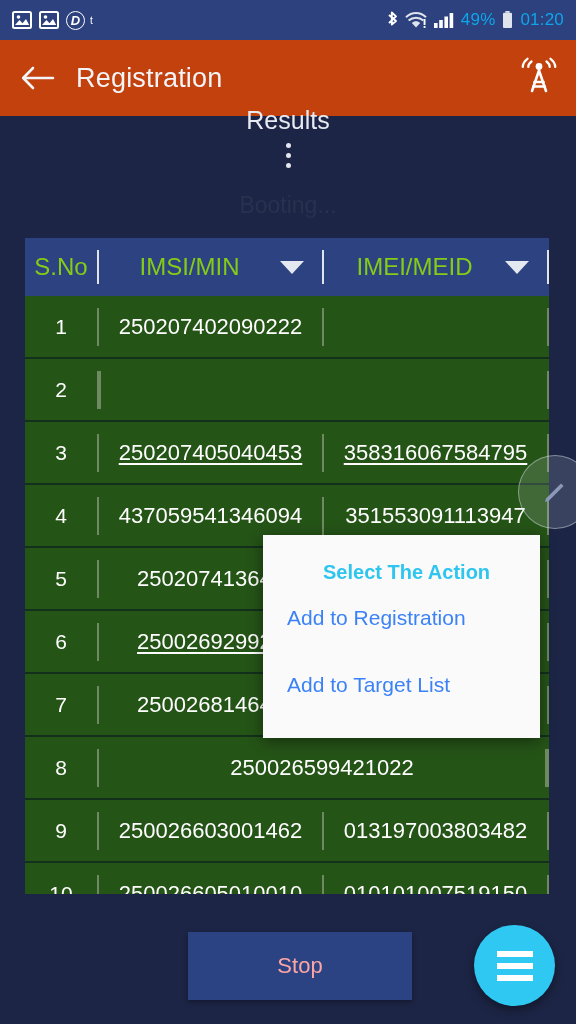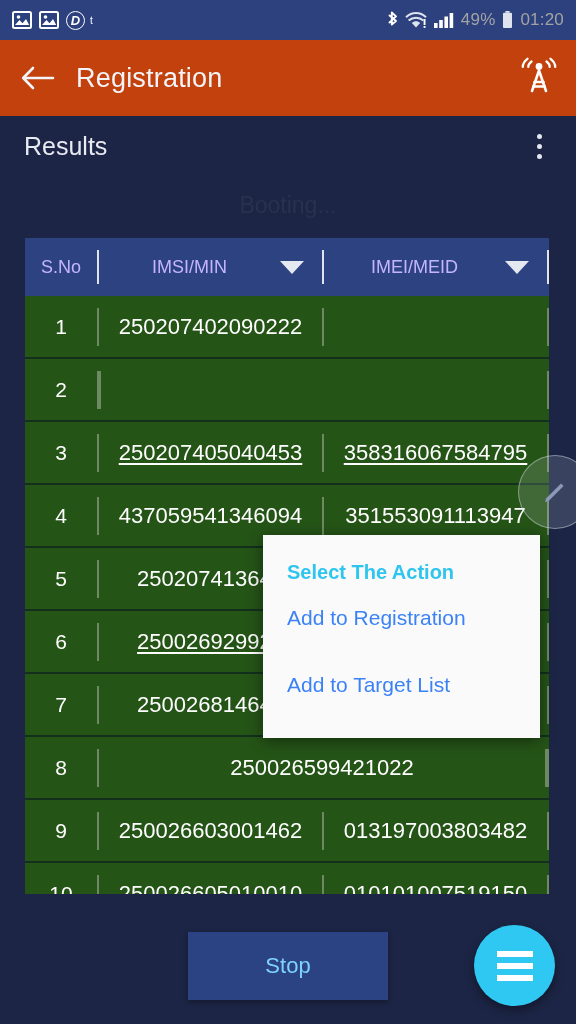--- a/index.html
+++ b/index.html
@@ -14,21 +14,21 @@
   
   .statusbar {
     position: absolute; top: 0; left: 0; width: 576px; height: 40px;
     background: #2c417e;
     display: flex; align-items: center; justify-content: space-between;
     padding: 0 12px;
   }
   .sb-left { display: flex; align-items: center; gap: 7px; }
   .sb-right { display: flex; align-items: center; gap: 6px; }
   .ic { display: inline-flex; align-items: center; justify-content: center; }
-  .sb-text { color: #a3a3a3; font-size: 17px; letter-spacing: .2px; }
+  .sb-text { color: #0ea5e9; font-size: 17px; letter-spacing: .2px; }
   .dt-badge {
     color: #ffffff; font-size: 13px; font-weight: bold; font-style: italic;
     border: 1.6px solid #ffffff; border-radius: 50%;
     width: 19px; height: 19px; display: flex; align-items: center; justify-content: center;
     line-height: 1;
   }
   .dt-sub { color:#fff; font-size: 10px; margin-left:-2px; }
 
   
   .appbar {
@@ -36,42 +36,43 @@
     background: #c2410c;
     display: flex; align-items: center;
   }
   .back-btn { width: 76px; display:flex; align-items:center; justify-content:center; }
   .appbar-title { color: #f2f4f8; font-size: 27px; font-weight: 400; letter-spacing: .2px; }
   .tower-btn { position: absolute; right: 14px; top: 50%; transform: translateY(-50%); }
 
   
   .results-row {
     position: absolute; top: 116px; left: 0; width: 576px; height: 60px;
-    display: flex; align-items: center; justify-content: space-between;
+    display: flex; align-items: center; justify-content: flex-end;
     padding: 0 24px;
+    flex-direction: column;
   }
   .results-title { color: #e8eaf1; font-size: 25px; font-weight: 400; }
   .kebab { display:flex; flex-direction: column; gap: 5px; padding: 8px 10px; }
   .kebab span { width: 5px; height: 5px; border-radius: 50%; background: #e4e7ef; display:block; }
 
   .booting {
     position: absolute; top: 192px; left: 0; width: 576px;
     text-align: center; color: #28324f; font-size: 23px;
   }
 
   
   .table-wrap {
     position: absolute; top: 238px; left: 25px;
     width: 524px; height: 656px;
     overflow: hidden;
   }
   .thead {
     display: flex; height: 58px; background: #2d4280; align-items: center;
   }
-  .th { color: #c4b5fd; font-size: 18px; display: flex; align-items: center; }
+  .th { color: #84cc16; font-size: 24px; display: flex; align-items: center; }
   .th.sno { width: 72px; justify-content: center; }
   .th.col { flex: 1; justify-content: space-between; position: relative; gap: 0; }
   .th .lbl { flex: 1; text-align: center; }
   .caret {
     width: 0; height: 0;
     border-left: 12px solid transparent; border-right: 12px solid transparent;
     border-top: 13px solid #e4e8f1;
     margin-right: 18px;
   }
   .vdiv-h { width: 2px; height: 34px; background: #dfe3ec; flex: 0 0 2px; }
@@ -86,38 +87,38 @@
   .rdiv { width: 2px; height: 38px; background: #6f8a63; flex: 0 0 2px; }
   .link { text-decoration: underline; text-underline-offset: 3px; }
 
   
   .dialog {
     position: absolute; left: 263px; top: 535px;
     width: 277px; height: 203px;
     background: #fafafa;
     box-shadow: 0 3px 14px rgba(0,0,0,.45);
   }
-  .dlg-title { color: #2ec5ef; font-size: 20px; font-weight: bold; padding: 26px 24px 0 24px; }
+  .dlg-title { color: #2ec5ef; font-size: 20px; font-weight: bold; padding: 26px 24px 0 24px; margin-left: 36px; }
   .dlg-item { color: #3b82f6; font-size: 21px; padding: 0 24px; height: 67px; display:flex; align-items:center; }
 
   
   .edit-fab {
     position: absolute; right: -16px; top: 455px;
     width: 74px; height: 74px; border-radius: 50%;
     background: rgba(210,215,230,0.16);
     border: 1.5px solid rgba(225,230,240,0.45);
     display: flex; align-items: center; justify-content: center;
   }
 
   
   .stop-btn {
     position: absolute; left: 188px; top: 932px;
-    width: 200px; height: 68px;
+    width: 224px; height: 68px;
     background: #2b4383; border: none;
-    color: #7dd3fc; font-size: 22px;
+    color: #fca5a5; font-size: 22px;
     font-family: "Liberation Sans", sans-serif;
     box-shadow: 0 2px 5px rgba(0,0,0,.35);
     cursor: pointer;
   }
   .menu-fab {
     position: absolute; left: 474px; top: 925px;
     width: 81px; height: 81px; border-radius: 50%;
     background: #2ec8f3;
     display: flex; align-items: center; justify-content: center;
     flex-direction: column; gap: 6px;

